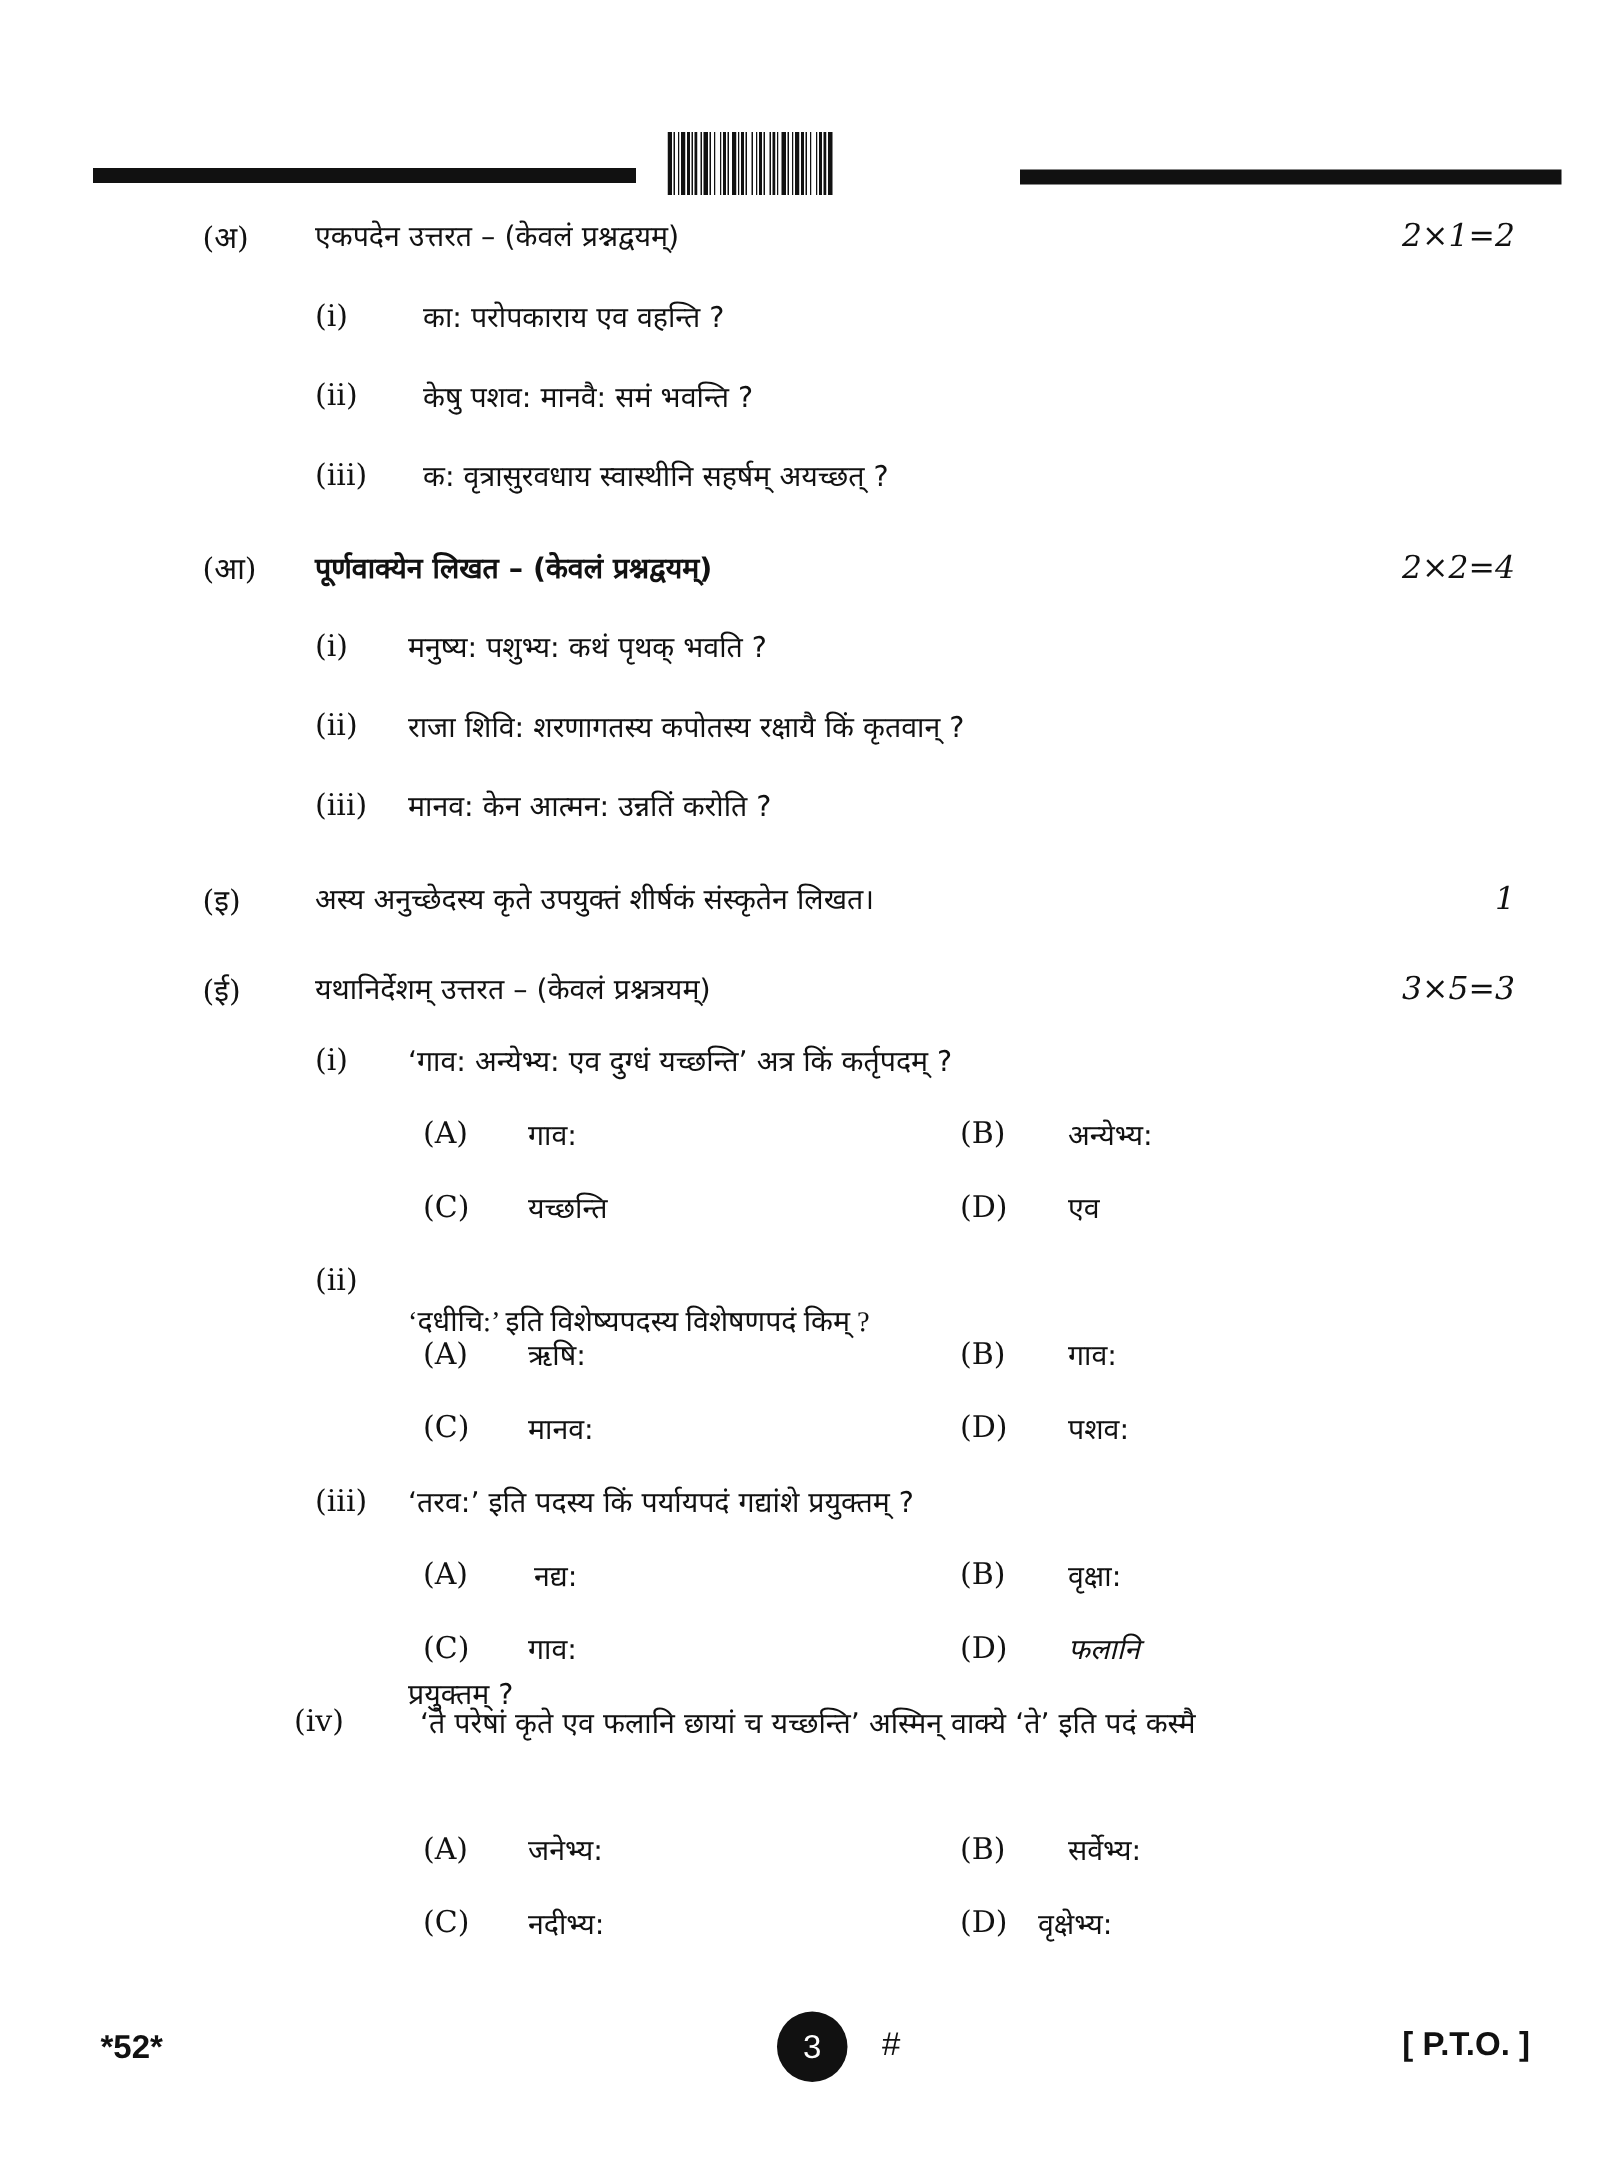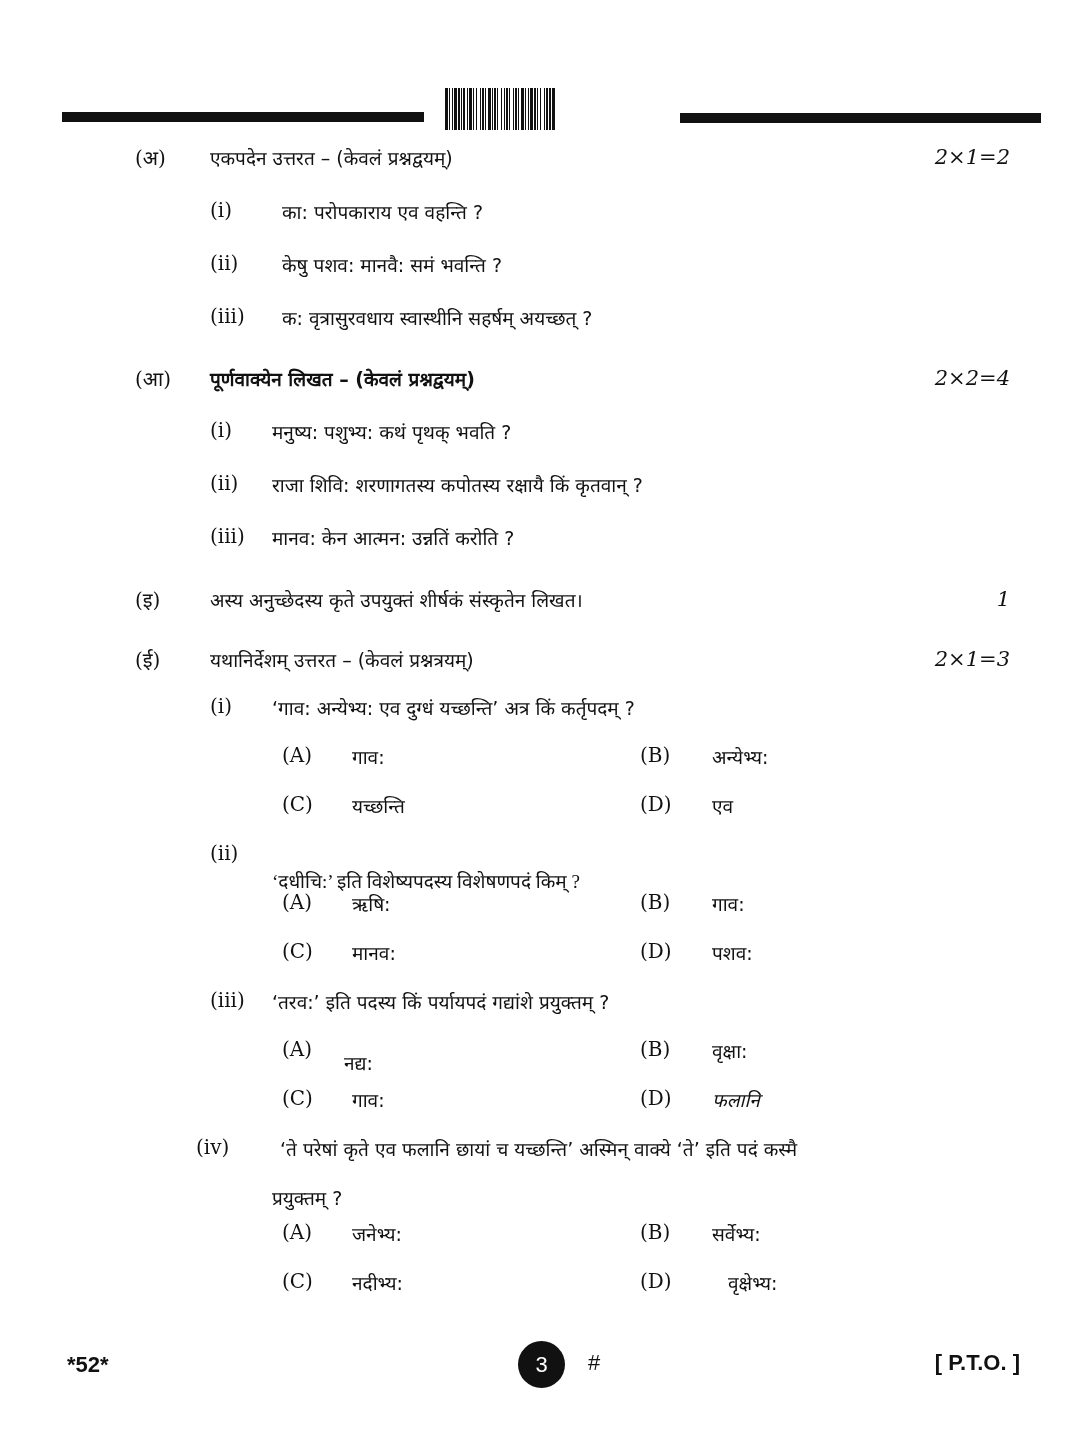--- a/index.html
+++ b/index.html
@@ -132,21 +132,21 @@
 
 <div>
   <span class="label" style="left:135px;top:586px;">(इ)</span>
   <span class="row hi" style="left:210px;top:586px;">अस्य अनुच्छेदस्य कृते उपयुक्तं शीर्षकं संस्कृतेन लिखत।</span>
   <span class="marks" style="top:587px;">1</span>
 </div>
 
 <div>
   <span class="label" style="left:135px;top:646px;">(ई)</span>
   <span class="row hi" style="left:210px;top:646px;">यथानिर्देशम् उत्तरत – (केवलं प्रश्नत्रयम्)</span>
-  <span class="marks" style="top:647px;">2×1=3</span>
+  <span class="marks" style="top:647px;">3×5=3</span>
 
   <span class="label" style="left:210px;top:694px;">(i)</span>
   <span class="row hi" style="left:272px;top:694px;">‘गाव: अन्येभ्य: एव दुग्धं यच्छन्ति’ अत्र किं कर्तृपदम् ?</span>
   <span class="label" style="left:282px;top:743px;">(A)</span>
   <span class="row hi" style="left:352px;top:743px;">गाव:</span>
   <span class="label" style="left:640px;top:743px;">(B)</span>
   <span class="row hi" style="left:712px;top:743px;">अन्येभ्य:</span>
   <span class="label" style="left:282px;top:792px;">(C)</span>
   <span class="row hi" style="left:352px;top:792px;">यच्छन्ति</span>
   <span class="label" style="left:640px;top:792px;">(D)</span>
@@ -159,39 +159,39 @@
   <span class="label" style="left:640px;top:890px;">(B)</span>
   <span class="row hi" style="left:712px;top:890px;">गाव:</span>
   <span class="label" style="left:282px;top:939px;">(C)</span>
   <span class="row hi" style="left:352px;top:939px;">मानव:</span>
   <span class="label" style="left:640px;top:939px;">(D)</span>
   <span class="row hi" style="left:712px;top:939px;">पशव:</span>
 
   <span class="label" style="left:210px;top:988px;">(iii)</span>
   <span class="row hi" style="left:272px;top:988px;">‘तरव:’ इति पदस्य किं पर्यायपदं गद्यांशे प्रयुक्तम् ?</span>
   <span class="label" style="left:282px;top:1037px;">(A)</span>
-  <span class="row hi" style="left:344px;top:1037px;margin-top:12px;">नद्य:</span>
+  <span class="row hi" style="left:356px;top:1037px;">नद्य:</span>
   <span class="label" style="left:640px;top:1037px;">(B)</span>
   <span class="row hi" style="left:712px;top:1037px;">वृक्षा:</span>
   <span class="label" style="left:282px;top:1086px;">(C)</span>
   <span class="row hi" style="left:352px;top:1086px;">गाव:</span>
   <span class="label" style="left:640px;top:1086px;">(D)</span>
   <span class="row hi" style="left:712px;top:1086px;font-style:italic;">फलानि</span>
 
   <span class="label" style="left:196px;top:1135px;">(iv)</span>
   <span class="row hi" style="left:280px;top:1135px;">‘ते परेषां कृते एव फलानि छायां च यच्छन्ति’ अस्मिन् वाक्ये ‘ते’ इति पदं कस्मै</span>
-  <span class="row hi" style="left:272px;top:1184px;">प्रयुक्तम् ?</span>
+  <span class="row hi" style="left:272px;top:1116px;">प्रयुक्तम् ?</span>
   <span class="label" style="left:282px;top:1220px;">(A)</span>
   <span class="row hi" style="left:352px;top:1220px;">जनेभ्य:</span>
   <span class="label" style="left:640px;top:1220px;">(B)</span>
   <span class="row hi" style="left:712px;top:1220px;">सर्वेभ्य:</span>
   <span class="label" style="left:282px;top:1269px;">(C)</span>
   <span class="row hi" style="left:352px;top:1269px;">नदीभ्य:</span>
   <span class="label" style="left:640px;top:1269px;">(D)</span>
-  <span class="row hi" style="left:728px;top:1269px;">वृक्षेभ्य:</span>
+  <span class="row hi" style="left:692px;top:1269px;">वृक्षेभ्य:</span>
 </div>
 
 <span class="footer-left">*52*</span>
 <div class="page-circle">
   <span>3</span>
 </div>
 <span class="hash">#</span>
 <span class="footer-right">[ P.T.O. ]</span>
 
 </body></html>

